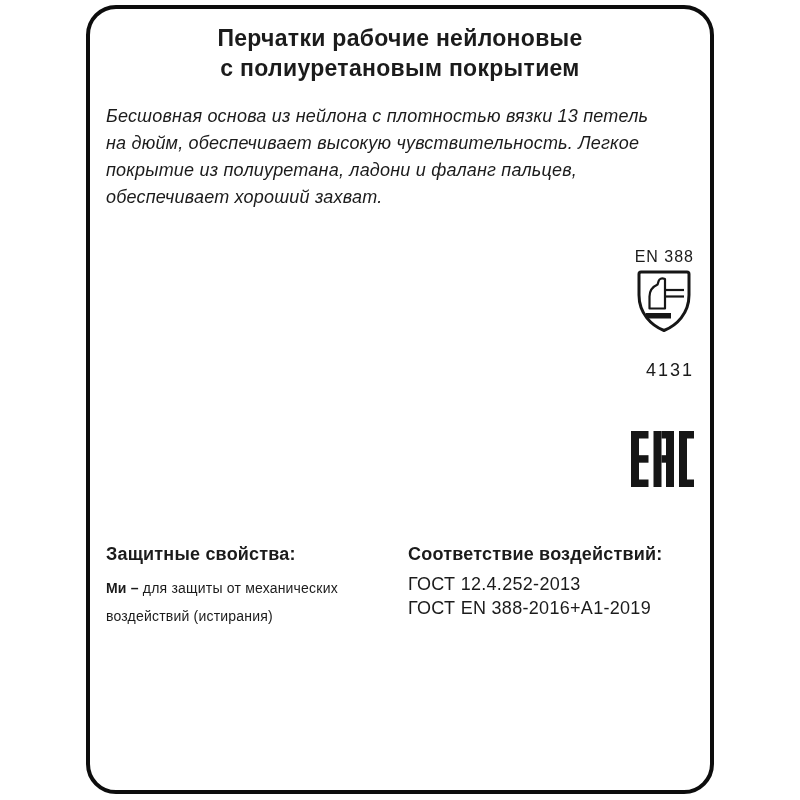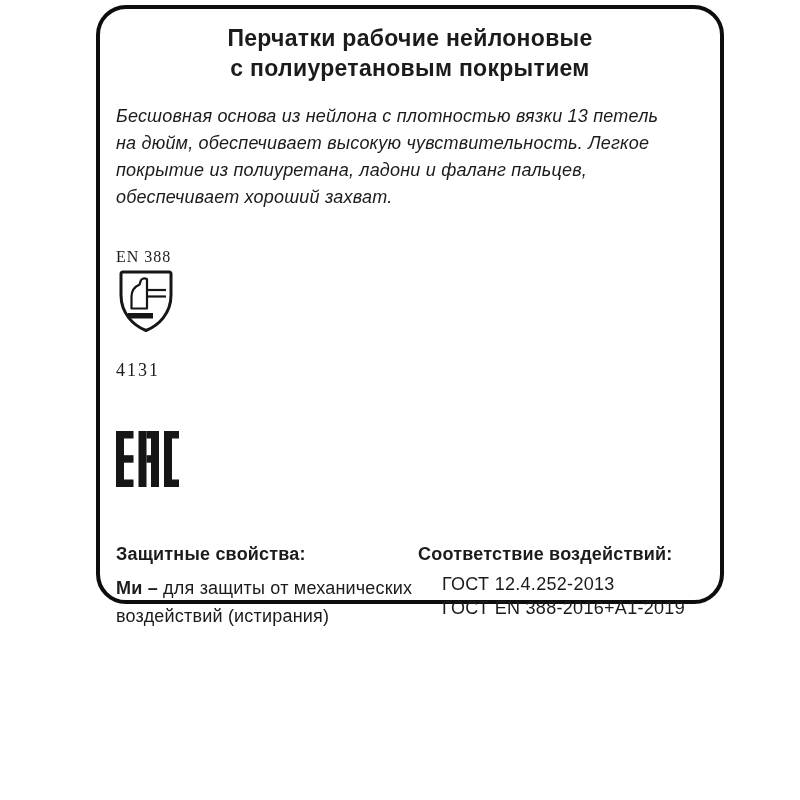--- a/index.html
+++ b/index.html
@@ -5,22 +5,22 @@
   * { margin: 0; padding: 0; box-sizing: border-box; }
   html, body {
     width: 800px; height: 800px;
     background: #ffffff;
     font-family: "Liberation Sans", "DejaVu Sans", sans-serif;
     color: #1b1b1b;
     overflow: hidden;
   }
   .card {
     position: absolute;
-    left: 96px; top: 5px;
-    width: 628px; height: 599px;
+    left: 86px; top: 5px;
+    width: 628px; height: 789px;
     border: 4px solid #0d0d0d;
     border-radius: 30px;
     background: #ffffff;
     padding: 14px 16px 0 16px;
   }
   .title {
     text-align: center;
     font-size: 23px;
     line-height: 30px;
     font-weight: bold;
@@ -28,21 +28,21 @@
     white-space: pre-line;
   }
   .description {
     margin-top: 20px;
     font-size: 18px;
     line-height: 27px;
     letter-spacing: 0.2px;
     white-space: pre-line;
     font-style: italic;
   }
-  .cert-block { margin-top: 36px; text-align: left; font-family: Liberation Serif, serif; }
+  .cert-block { margin-top: 36px; text-align: right; }
   .en388-label {
     font-size: 16px;
     line-height: 20px;
     letter-spacing: 1px;
     font-weight: 500;
   }
   .shield-wrap { margin-top: 2px; }
   .shield-wrap svg { display: inline-block; }
   .en388-rating {
     margin-top: 20px;
@@ -65,28 +65,28 @@
   .col-left { width: 302px; flex: 0 0 302px; }
   .col-right { flex: 1; }
   .col-heading {
     font-size: 18px;
     font-weight: bold;
     line-height: 22px;
     letter-spacing: 0.2px;
   }
   .props-list { margin-top: 9px; }
   .prop-item {
-    font-size: 18px;
+    font-size: 14px;
     line-height: 28px;
     letter-spacing: 0.2px;
     margin-bottom: 2px;
   }
   .prop-item b { font-weight: bold; }
   .prop-item .prop-text { white-space: pre-line; }
-  .standards-list { margin-top: 7px; margin-left: 24px; }
+  .standards-list { margin-top: 7px; }
   .standard-item {
     font-size: 18px;
     line-height: 24px;
     letter-spacing: 0.3px;
   }
 </style>
 </head>
 <body>
 
 <div class="card">

